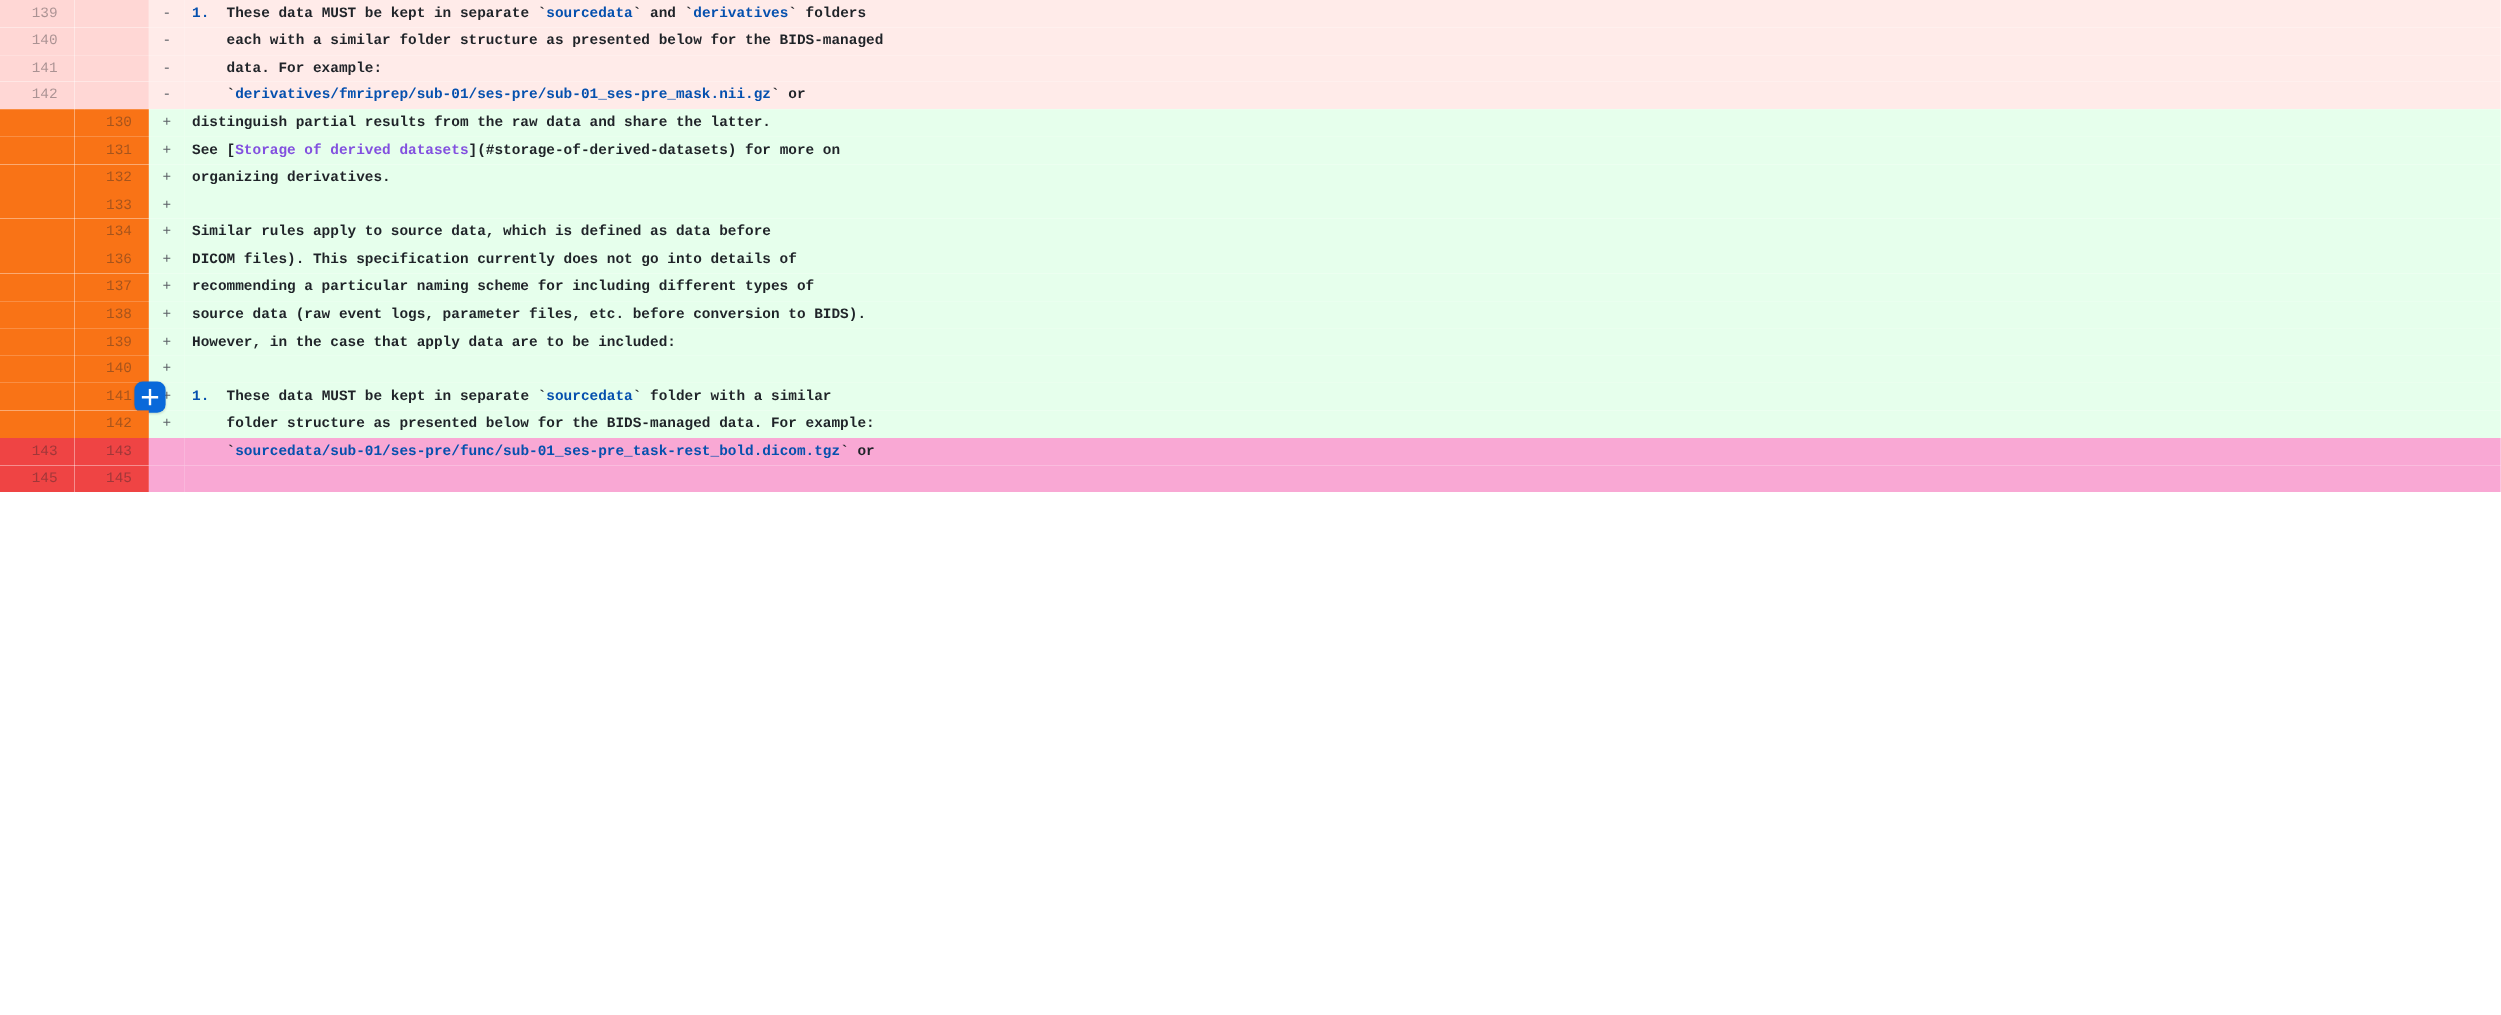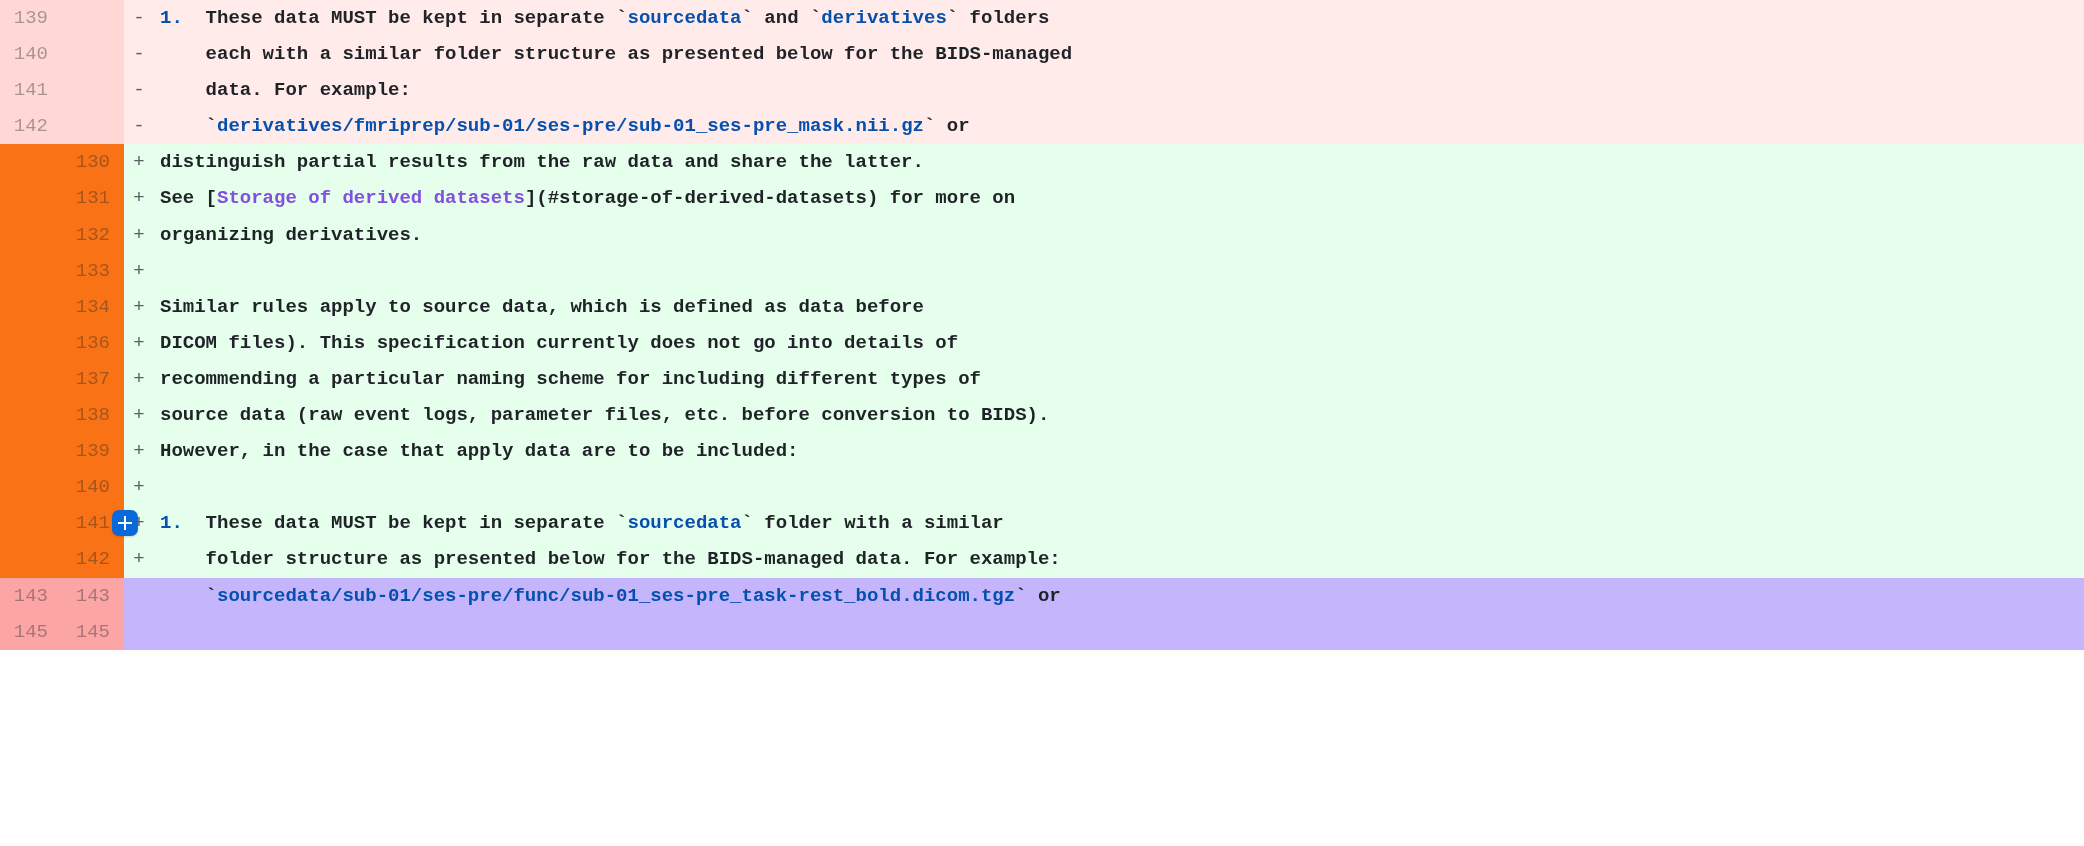--- a/index.html
+++ b/index.html
@@ -7,21 +7,21 @@
     margin: 0;
     font-family: -apple-system, BlinkMacSystemFont, "Segoe UI", Helvetica, Arial, sans-serif;
     font-size: 16px;
     color: #1f2328;
     background: #fff;
   }
   .diff-table {
     width: 100%;
     border-collapse: collapse;
     font-family: ui-monospace, SFMono-Regular, "SF Mono", Menlo, Consolas, "Liberation Mono", monospace;
-    font-size: 19px;
+    font-size: 12px;
     line-height: 1.9;
     tab-size: 4;
     padding-left: 32px;
   }
   .diff-table td {
     padding: 0;
     vertical-align: top;
   }
   td.num {
     width: 62px;
@@ -43,23 +43,23 @@
     white-space: pre;
     padding-left: 6px;
     font-weight: bold;
   }
   tr.del td.num   { background: #ffd7d5; }
   tr.del td.marker,
   tr.del td.code  { background: #ffebe9; }
   tr.add td.num   { background: #f97316; }
   tr.add td.marker,
   tr.add td.code  { background: #e6ffec; }
-  tr.ctx td.num   { background: #fca5a5; }
+  tr.ctx td.num   { background: #ef4444; }
   tr.ctx td.marker,
-  tr.ctx td.code  { background: #c4b5fd; }
+  tr.ctx td.code  { background: #f9a8d4; }
 
   tr.del td.marker { color: #5c6066; }
   tr.add td.marker { color: #5c6066; }
 
   .tok-listnum { color: #0550ae; }
   .tok-code    { color: #0550ae; }
   .tok-linktxt { color: #8250df; }
 
   .add-btn {
     position: absolute;

